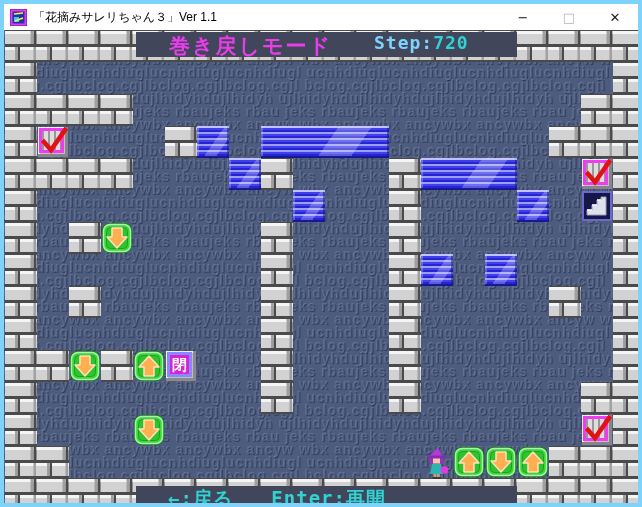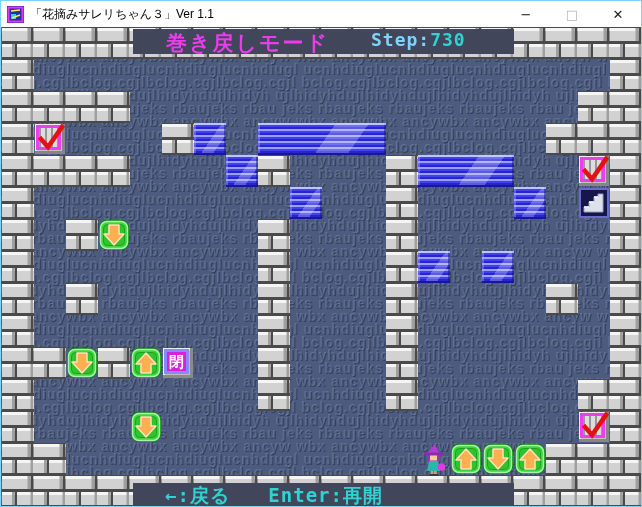--- a/index.html
+++ b/index.html
@@ -1,19 +1,19 @@
 <!DOCTYPE html>
 <html><head>
 <meta charset="utf-8">
 <style>
   html,body{margin:0;padding:0;background:#888;}
   *{box-sizing:border-box;}
   .window{
     position:relative;width:642px;height:507px;overflow:hidden;
-    border:1px solid #7dd3fc;background:#4d5c7e;
+    border:4px solid #7dd3fc;background:#4d5c7e;
     font-family:"Liberation Sans",sans-serif;
   }
   
   .titlebar{
     position:absolute;top:0;left:0;width:100%;height:26px;background:#ffffff;
     display:flex;align-items:center;z-index:20;
   }
   .app-icon{width:17px;height:17px;margin:0 6px 0 6px;flex:0 0 auto;}
   .window-title{font-size:12px;color:#000;white-space:nowrap;}
   .caption-group{margin-left:auto;display:flex;height:26px;}
@@ -249,21 +249,21 @@
             <rect x="10.5" y="27" width="2.8" height="3.5" fill="#caa07a"></rect>
             <rect x="14" y="27" width="2.8" height="3.5" fill="#caa07a"></rect>
             <rect x="9.5" y="30" width="4.5" height="2" fill="#3a3a3a"></rect>
             <rect x="13.8" y="30" width="4.5" height="2" fill="#3a3a3a"></rect>
           </svg></div>
       </div>
 
     <div class="hud-bar hud-top">
       <span class="mode-text">巻き戻しモード</span>
       <span class="step-text">Step:</span>
-      <span class="step-value">730</span>
+      <span class="step-value">720</span>
     </div>
 
     <div class="hud-bar hud-bottom">
       <span class="hint">←:戻る</span>
       <span class="hint">Enter:再開</span>
     </div>
   </div>
 
 </div>
 

